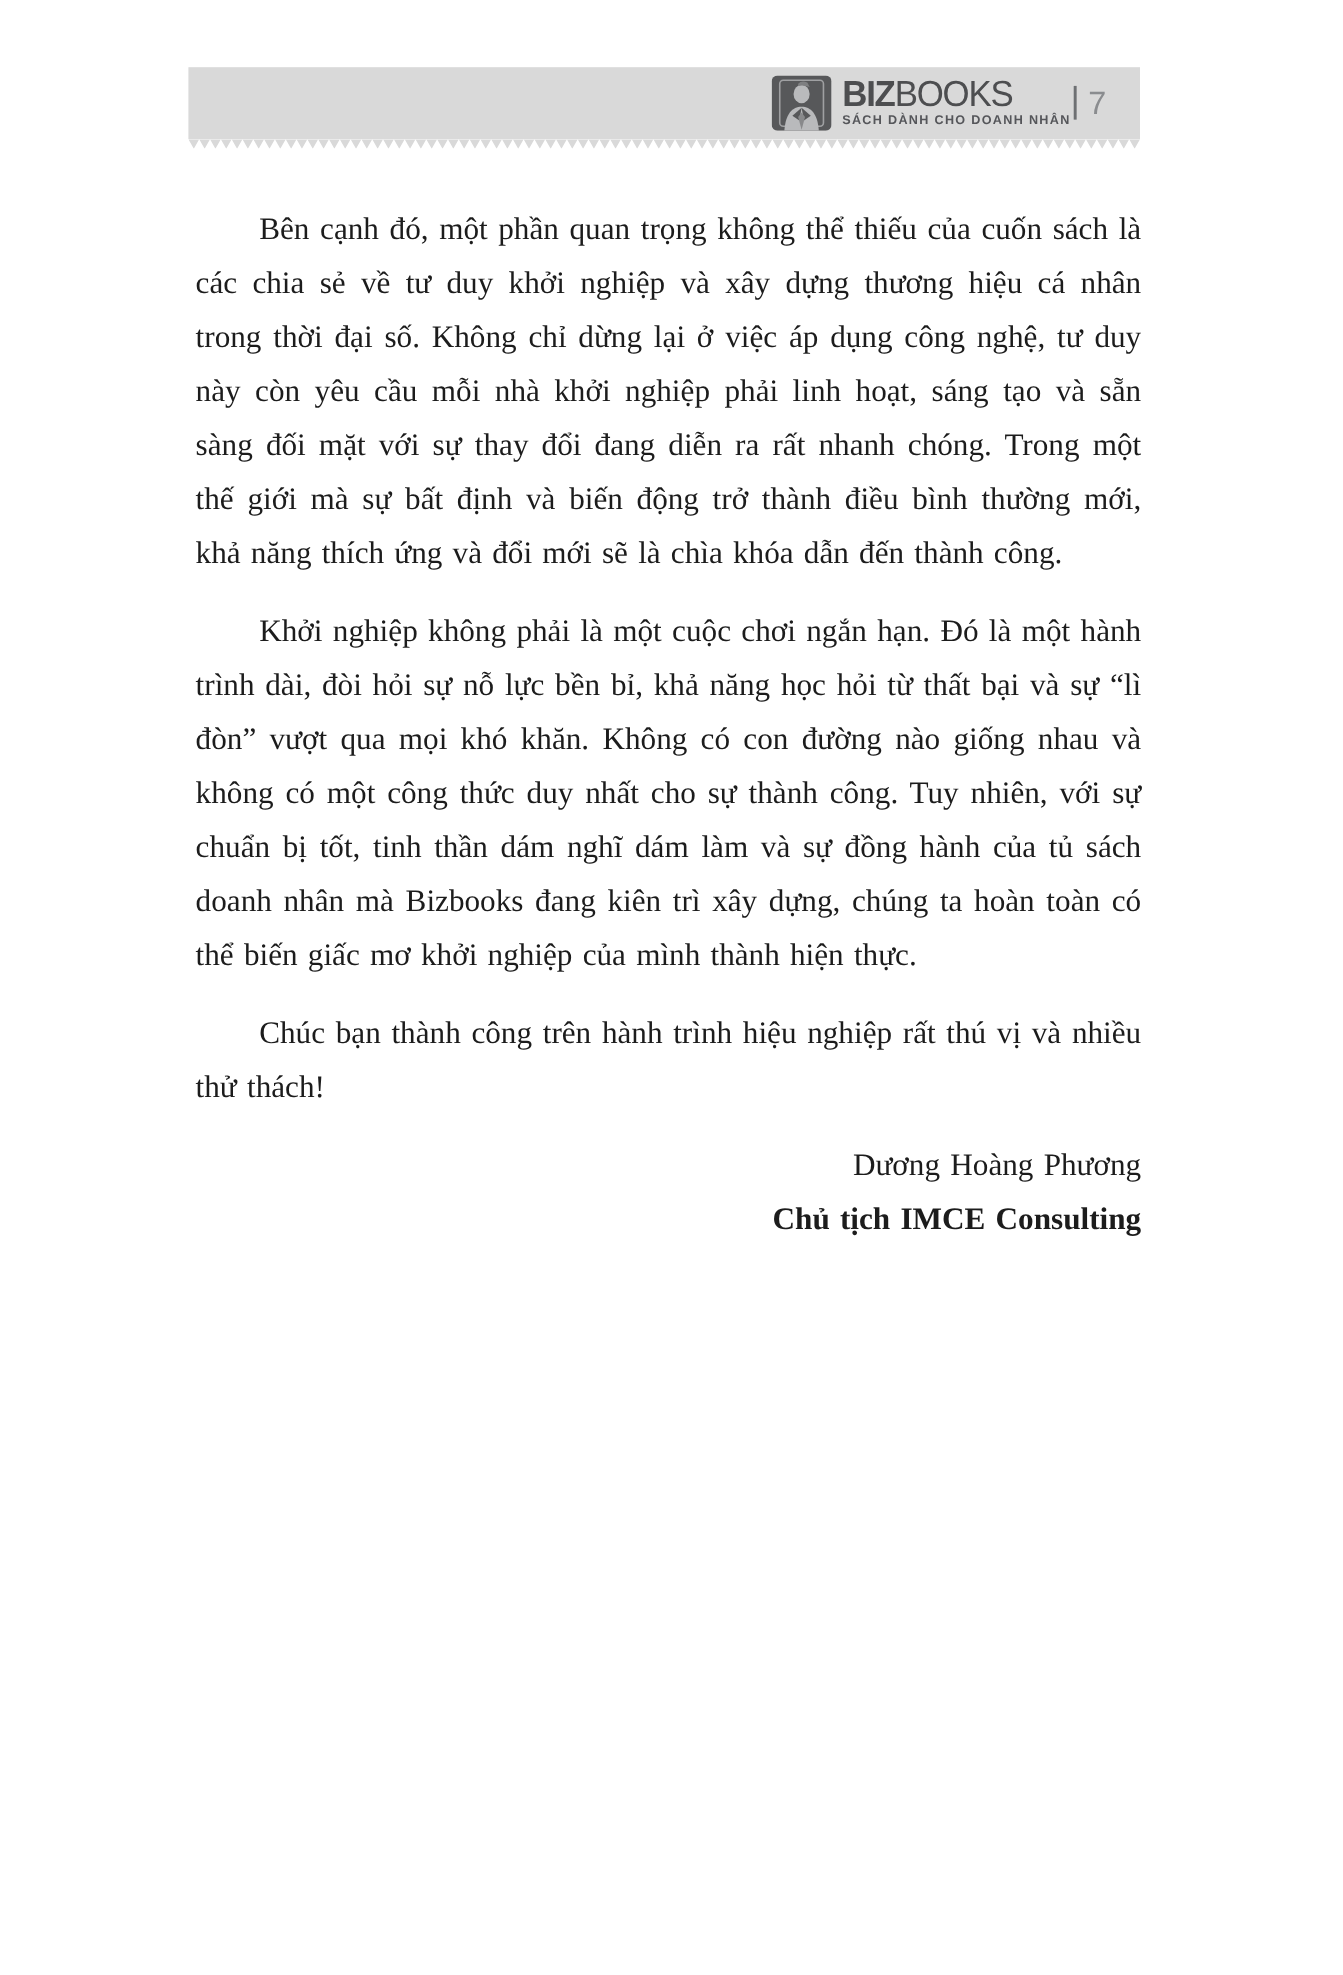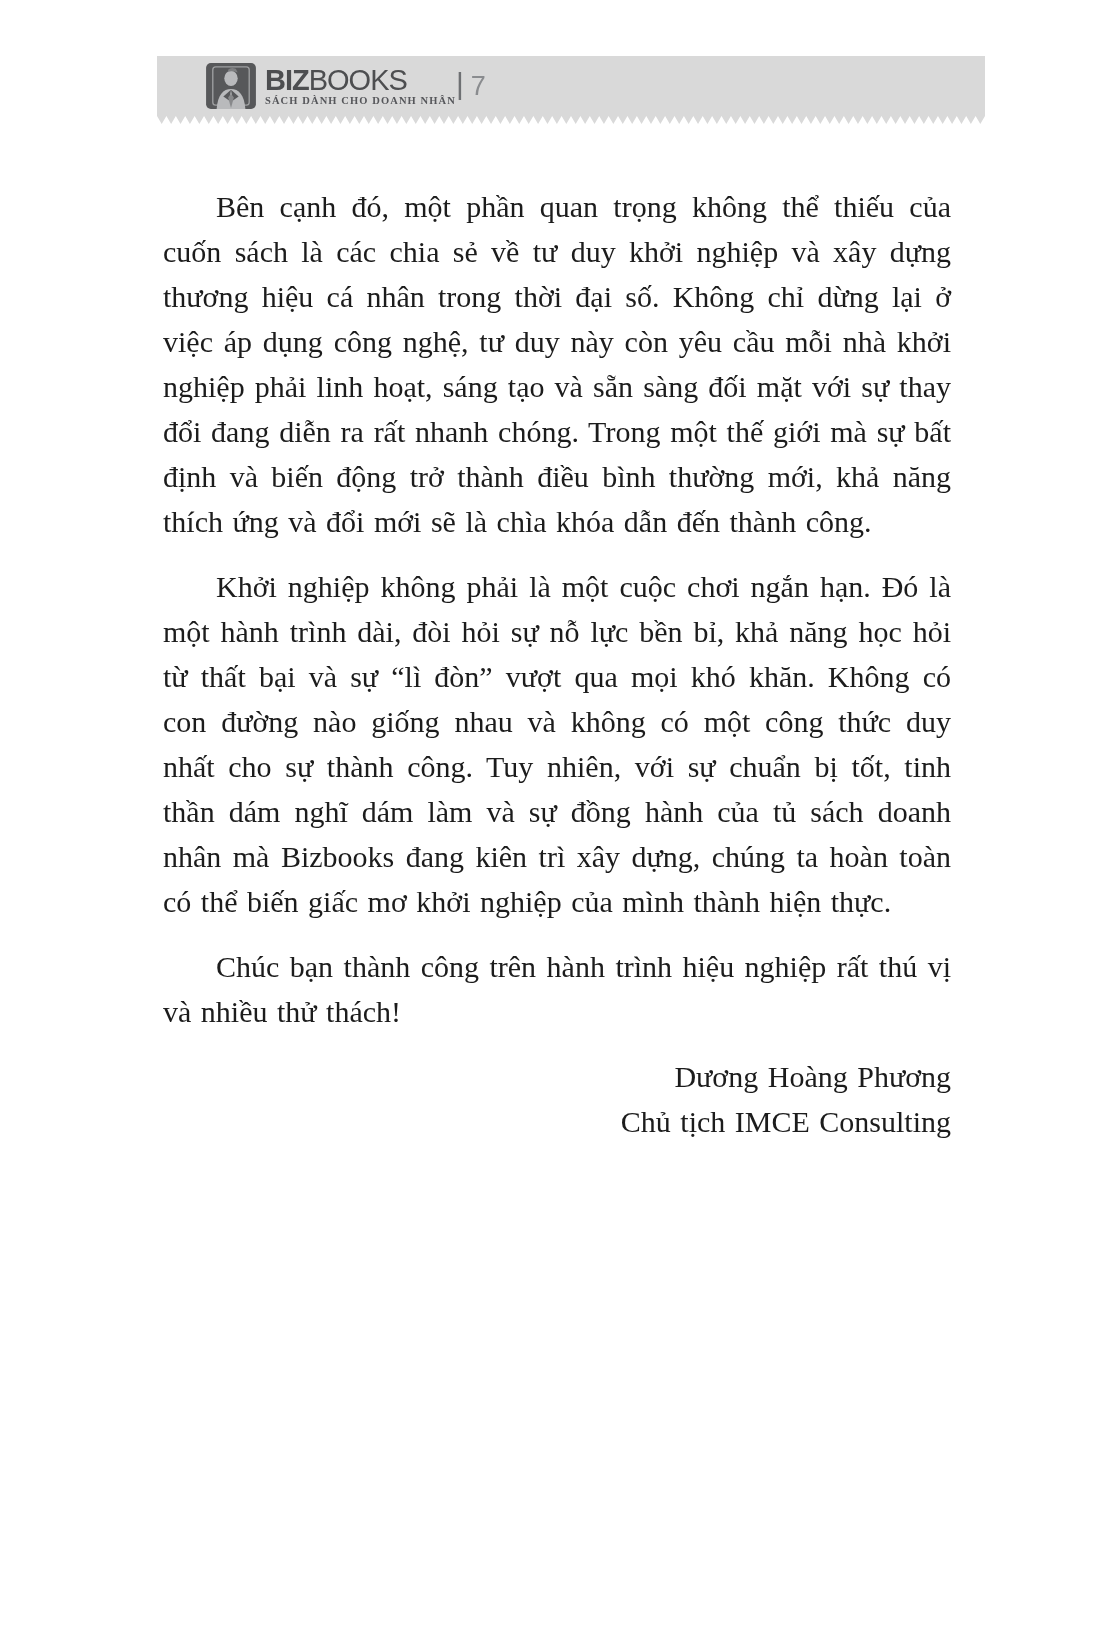--- a/index.html
+++ b/index.html
@@ -7,59 +7,59 @@
     width:1119px;height:1646px;background:#ffffff;overflow:hidden;
     font-family:"Liberation Serif","DejaVu Serif",serif;
     -webkit-font-smoothing:antialiased;
   }
   .page{position:relative;width:1119px;height:1646px;background:#fff;}
 
   
   .header-bar{
     position:absolute;left:157px;top:56px;width:793px;height:60px;
     background:#d9d9d9;
-    display:flex;align-items:center;justify-content:flex-start;padding-left:35px;
+    display:flex;align-items:center;justify-content:flex-end;
   }
   .teeth{
     position:absolute;left:0;top:100%;width:100%;height:8px;background:#d9d9d9;
   }
   .brand{display:flex;align-items:center;margin-left:14px;}
   .logo{display:block;width:50px;height:46px;flex:0 0 auto;}
   .brand-text{margin-left:9px;display:flex;flex-direction:column;justify-content:center;}
   .brand-name{
     font-family:"Liberation Sans","DejaVu Sans",sans-serif;
     font-size:29px;line-height:26px;color:#4d4e50;letter-spacing:-1px;
     transform:scaleY(1.04);transform-origin:left center;white-space:nowrap;
   }
   .brand-name .biz{font-weight:800;}
   .brand-name .books{font-weight:400;}
   .tagline{
-    font-family:Liberation Serif, serif;
+    font-family:Liberation Sans, sans-serif;
     font-size:10.5px;font-weight:700;letter-spacing:1.1px;color:#55565a;
     margin-top:2px;white-space:nowrap;
   }
   .pagenum{
     margin-right:28px;display:flex;align-items:center;gap:7px;
     font-family:"Liberation Sans","DejaVu Sans",sans-serif;
   }
   .pagenum .sep{font-size:30px;font-weight:300;color:#6e7073;line-height:1;position:relative;top:-2px;}
   .pagenum .num{font-size:27px;font-weight:400;color:#8a8c8f;line-height:1;}
 
   
   .content{
     position:absolute;left:163px;top:168px;width:788px;
-    font-size:30px;line-height:45px;color:#1c1c1c;word-spacing:2px;margin-top:16px;
+    font-size:26px;line-height:45px;color:#1c1c1c;word-spacing:2px;
   }
   .para{
     margin:0 0 20px 0;text-align:justify;text-indent:53px;
   }
   .signature{margin-top:16px;text-align:right;}
   .signature p{margin:0;}
   .sig-name{margin-top:0;}
-  .sig-title{margin-top:18px;}
+  .sig-title{margin-top:18px;font-weight:bold;}
   .sig-org{margin-top:2px;}
   .sig-role{margin-top:4px;}
 </style>
 </head>
 <body>
 
 <div class="page">
 
   <header class="header-bar">
     <div class="brand">

